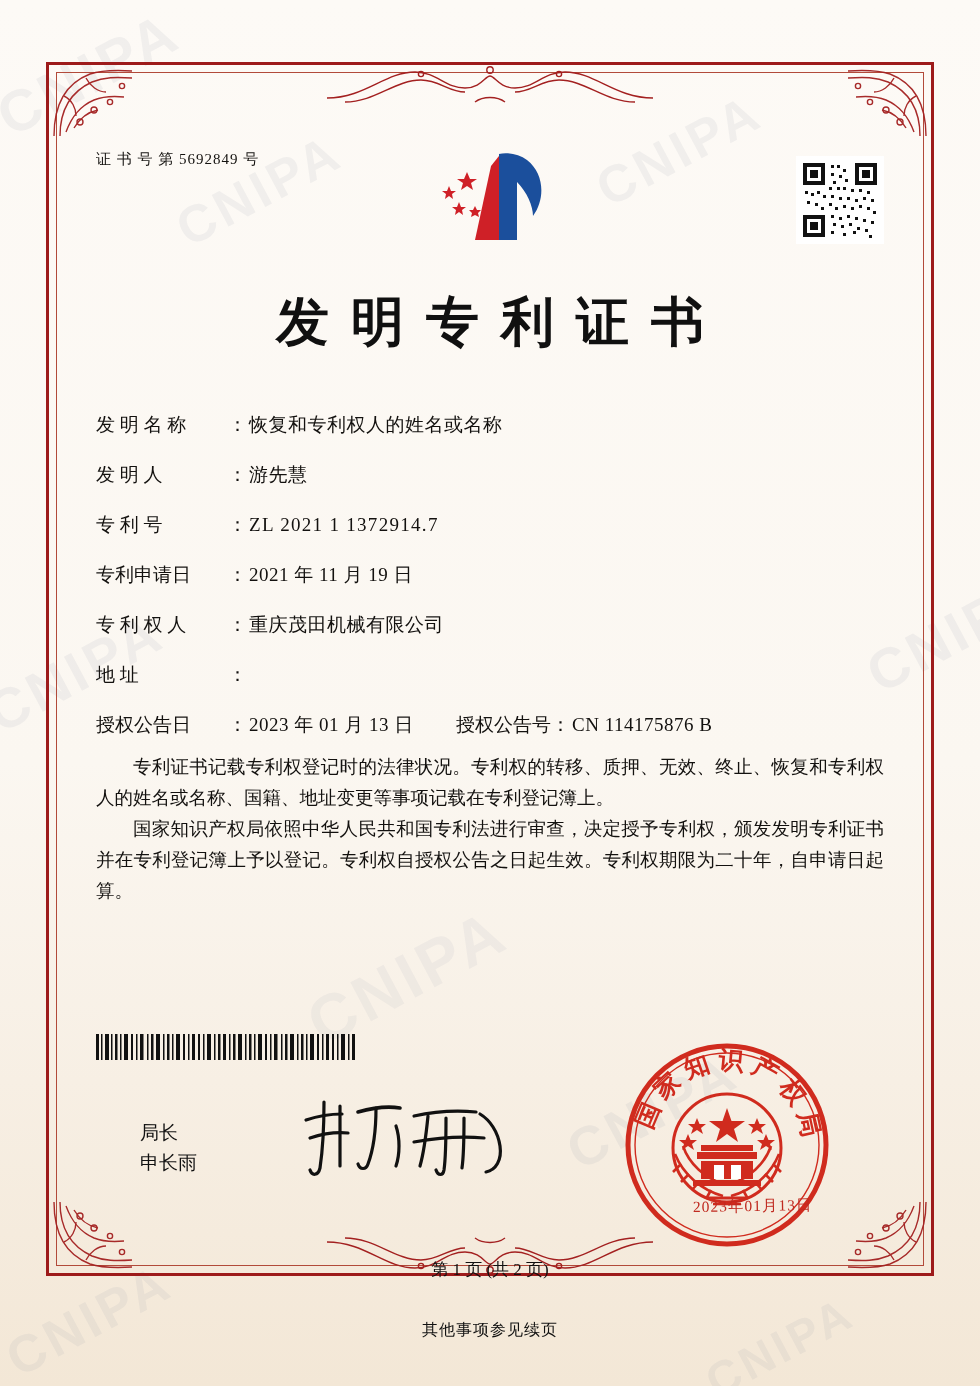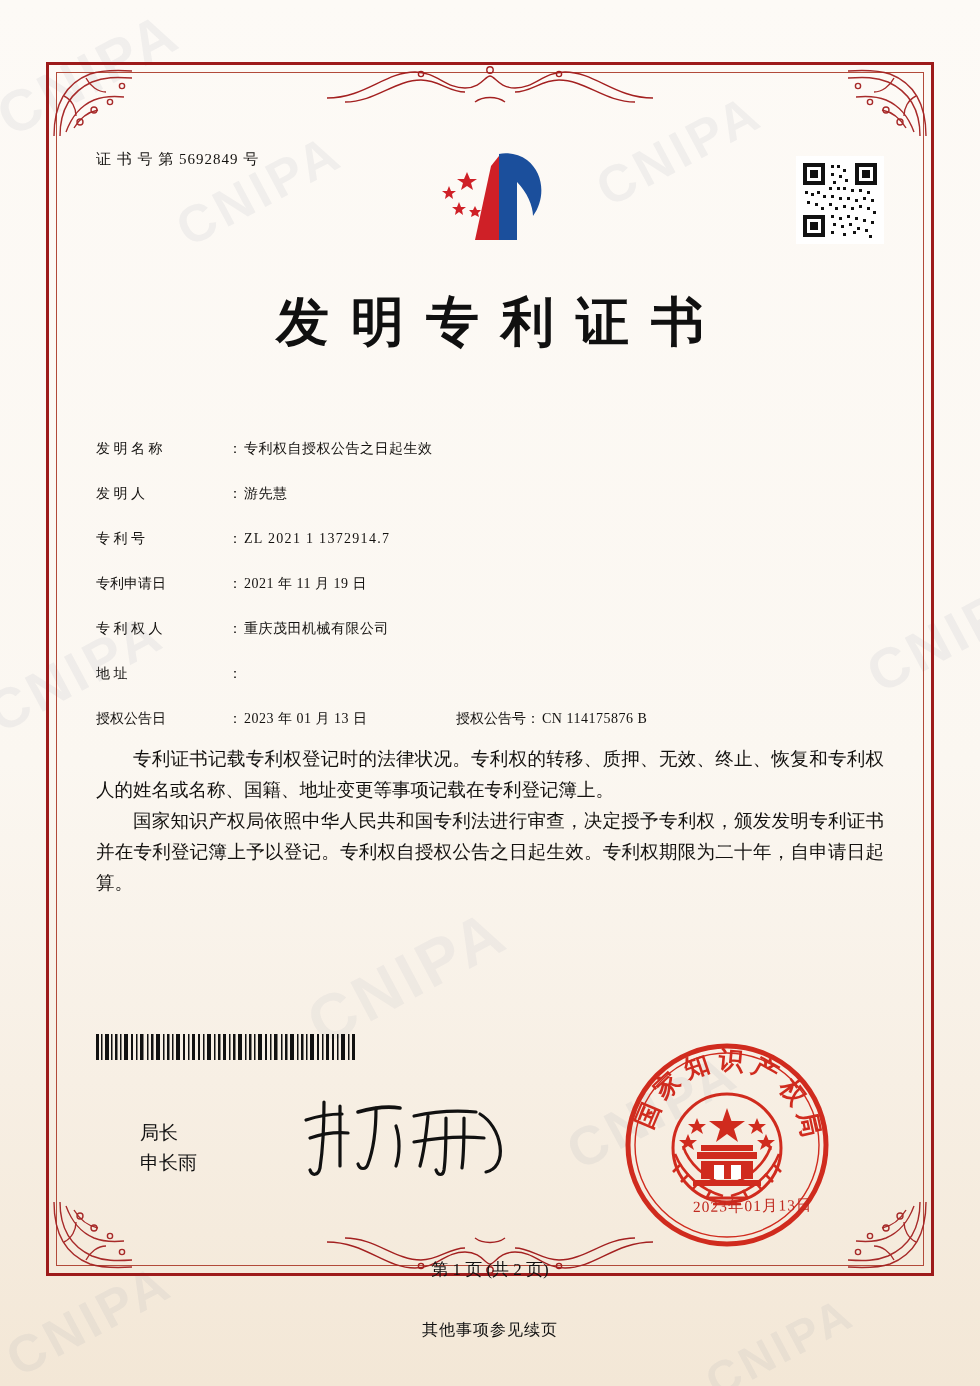--- a/index.html
+++ b/index.html
@@ -114,22 +114,22 @@
     font-size: 53px;
     letter-spacing: 22px;
     font-weight: bold;
     color: #101010;
     margin: 118px 0 0 0;
     text-indent: 22px;
     font-family: Liberation Sans, sans-serif;
   }
 
   .fields {
-    margin-top: 83px;
-    font-size: 14px;
+    margin-top: 56px;
+    font-size: 19px;
     color: #13110f;
     line-height: 1;
   }
   .field-row {
     display: flex;
     align-items: baseline;
     margin-bottom: 31px;
   }
   .f-label {
     width: 132px;
@@ -398,21 +398,21 @@
 
     <div class="cert-no">证 书 号 第 5692849 号</div>
 
     <div class="title">发明专利证书</div>
 
     <div class="fields">
 
       <div class="field-row">
         <div class="f-label">发 明 名 称</div>
         <div class="f-colon">：</div>
-        <div class="f-value">专利权自授权公告之日起生效</div>
+        <div class="f-value">恢复和专利权人的姓名或名称</div>
       </div>
 
       <div class="field-row">
         <div class="f-label">发 明 人</div>
         <div class="f-colon">：</div>
         <div class="f-value">游先慧</div>
       </div>
 
       <div class="field-row">
         <div class="f-label">专 利 号</div>

